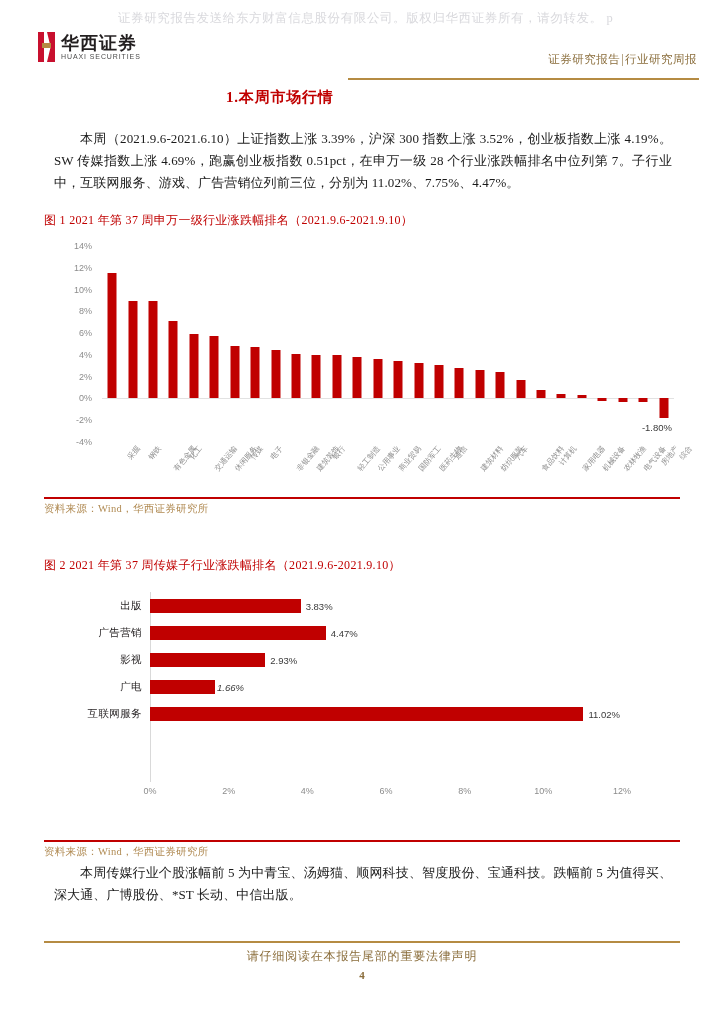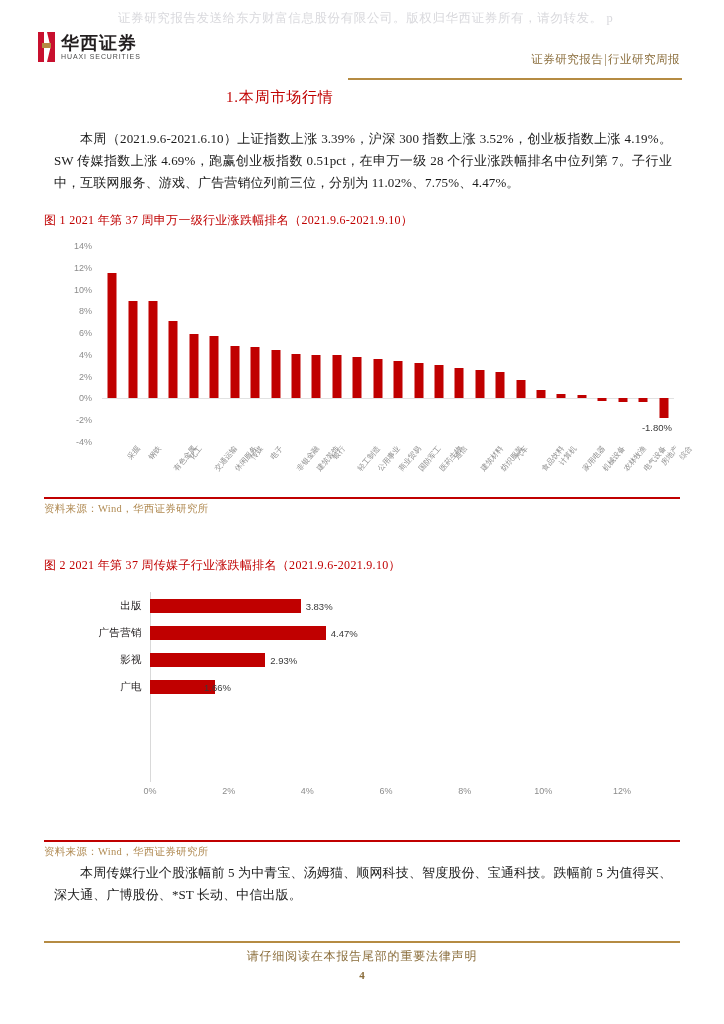--- a/index.html
+++ b/index.html
@@ -21,21 +21,21 @@
     font-size: 12.5px;
     letter-spacing: .6px;
     color: #d9d9dd;
     white-space: nowrap;
     font-family: "Liberation Serif", serif;
   }
 
   
   .page-header {
     position: absolute;
-    top: 30px; left: 38px; right: 44px;
+    top: 30px; left: 38px; right: 27px;
     height: 50px;
   }
   .logo-wrap { position: absolute; left: 0; top: 2px; display: flex; align-items: center; }
   .logo-mark {
     width: 17px; height: 30px; margin-right: 6px;
     position: relative;
   }
   .logo-mark .bar-l {
     position: absolute; left: 0; top: 0; width: 6px; height: 30px; background: #c8102e;
   }
@@ -63,21 +63,21 @@
   }
   .header-right .sep { margin: 0 1px; }
   .header-rule {
     position: absolute; left: 310px; right: -2px; top: 48px;
     height: 2px; background: #b58b43;
   }
 
   
   .section-title {
     position: absolute; left: 226px; top: 88px;
-    font-size: 15px; font-weight: normal; color: #c00000;
+    font-size: 15px; font-weight: bold; color: #c00000;
     letter-spacing: .8px;
   }
 
   
   .para {
     position: absolute;
     font-size: 13px;
     line-height: 22px;
     text-align: justify;
     letter-spacing: .1px;
@@ -452,21 +452,28 @@
           <div class="c2-rowlabel">影视</div>
           <div class="c2-track">
             <div class="c2-bar" style="width: 115.247px;"></div>
             <div class="c2-val" style="left: 120.247px;">2.93%</div>
           </div>
         </div>
         <div class="c2-row">
           <div class="c2-rowlabel">广电</div>
           <div class="c2-track">
             <div class="c2-bar" style="width: 65.2933px;"></div>
-            <div class="c2-val" style="left: 54px;">1.66%</div>
+            <div class="c2-val" style="left: 67px; font-style: italic;">1.66%</div>
+          </div>
+        </div>
+        <div class="c2-row">
+          <div class="c2-rowlabel">互联网服务</div>
+          <div class="c2-track">
+            <div class="c2-bar" style="width: 433.453px;"></div>
+            <div class="c2-val" style="left: 438.453px;">11.02%</div>
           </div>
         </div>
       </div>
     <div class="c2-xaxis" id="c2-xaxis">
         <div class="c2-xtick" style="left: 0px;">0%</div>
         <div class="c2-xtick" style="left: 78.6667px;">2%</div>
         <div class="c2-xtick" style="left: 157.333px;">4%</div>
         <div class="c2-xtick" style="left: 236px;">6%</div>
         <div class="c2-xtick" style="left: 314.667px;">8%</div>
         <div class="c2-xtick" style="left: 393.333px;">10%</div>

